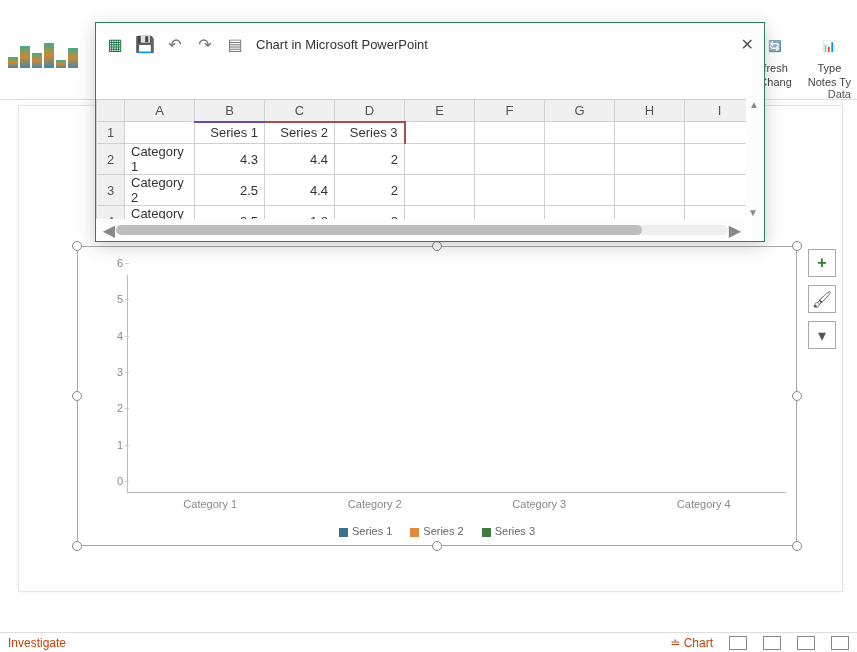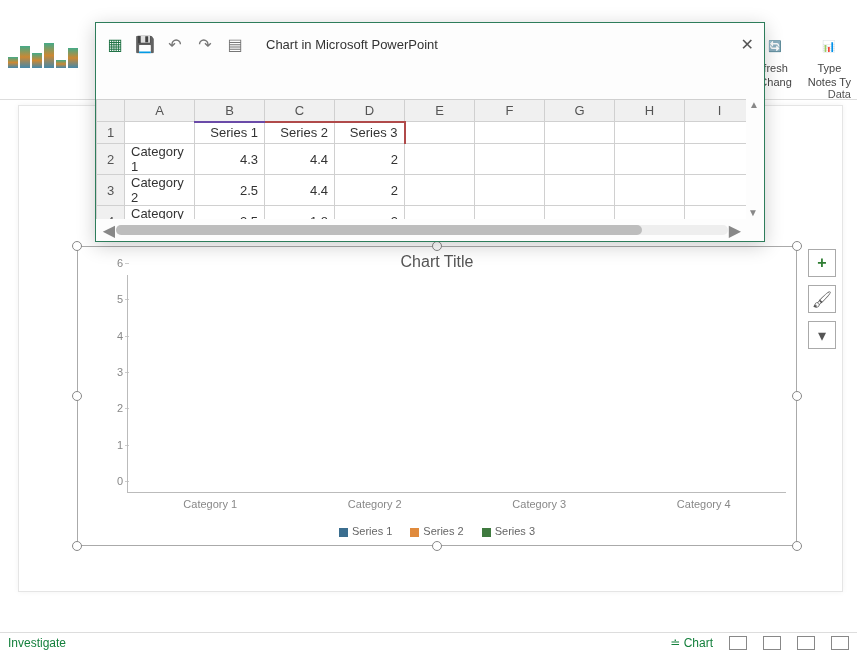--- a/index.html
+++ b/index.html
@@ -40,40 +40,40 @@
   .lg-sw{display:inline-block;width:9px;height:9px;margin-right:4px;vertical-align:middle;}
 
   
   .side-tools{position:absolute; right:-40px; top:2px; display:flex; flex-direction:column; gap:8px;}
   .side-btn{width:28px;height:28px;border:1px solid #aaa;background:#fff;display:flex;align-items:center;justify-content:center;cursor:pointer;font-size:16px;color:#555;}
 
   
   .excel-pop{position:absolute; left:95px; top:22px; width:670px; height:220px; background:#fdfdfd; border:1px solid #2e7d5b; box-shadow:0 4px 18px rgba(0,0,0,.2); z-index:50;}
   .ex-title{height:42px;display:flex;align-items:center;gap:12px;padding:0 10px;}
   .ex-ic{width:18px;height:18px;display:inline-flex;align-items:center;justify-content:center;color:#777;cursor:pointer;}
-  .ex-title-text{font-size:13px;color:#333;margin-left:10px;}
+  .ex-title-text{font-size:13px;color:#333;margin-left:0;}
   .ex-close{margin-left:auto;font-size:16px;color:#555;cursor:pointer;}
   .ex-grid{position:absolute;left:0;right:18px;top:76px;bottom:22px;overflow:hidden;}
   .ex-grid table{border-collapse:collapse;width:100%;font-size:13px;color:#333;}
   .ex-grid th,.ex-grid td{border:1px solid #d0d0d0;height:22px;padding:0 6px;text-align:right;min-width:70px;background:#fff;}
   .ex-grid th{background:#f0f0f0;text-align:center;font-weight:normal;color:#555;}
   .ex-grid td.lbl{text-align:left;}
   .ex-grid .rownum{background:#f0f0f0;text-align:center;color:#555;min-width:28px;width:28px;}
   .ex-grid td.hdr-s1{border-top:2px solid #6a4aa8;}
   .ex-grid td.hdr-s2{border-top:2px solid #b04a4a;}
   .ex-grid td.hdr-s3{border-top:2px solid #b04a4a;border-right:2px solid #b04a4a;}
   .ex-vscroll{position:absolute;right:4px;top:76px;bottom:22px;width:12px;}
   .ex-vscroll .up,.ex-vscroll .dn{height:12px;color:#888;font-size:10px;text-align:center;cursor:pointer;}
   .ex-hscroll{position:absolute;left:6px;right:22px;bottom:4px;height:14px;display:flex;align-items:center;}
   .ex-hscroll .tr{flex:0 0 14px;color:#888;text-align:center;cursor:pointer;}
   .ex-hscroll .track{flex:1;height:10px;background:#eee;border-radius:5px;position:relative;}
   .ex-hscroll .thumb{position:absolute;left:0;top:0;height:10px;width:86%;background:#bdbdbd;border-radius:5px;}
 
   
-  .status{position:absolute;left:0;right:0;bottom:0;height:20px;border-top:1px solid #ddd;font-size:12px;color:#15803d;display:flex;align-items:center;padding:0 8px;gap:14px;}
+  .status{position:absolute;left:0;right:0;bottom:0;height:20px;border-top:1px solid #ddd;font-size:12px;color:#c2410c;display:flex;align-items:center;padding:0 8px;gap:14px;}
   .status .right{margin-left:auto;display:flex;align-items:center;gap:16px;}
   .vbtn{width:18px;height:14px;border:1px solid #888;display:inline-block;cursor:pointer;}
 </style>
 </head>
 <body>
 
 <div class="ribbon-frag">
   <div class="rb-left">
     <div class="rb-demo">
         <span style="height:40%"></span>
@@ -104,21 +104,20 @@
     <div class="sel-handles">
       <div class="h tl"></div>
       <div class="h tm"></div>
       <div class="h tr"></div>
       <div class="h ml"></div>
       <div class="h mr"></div>
       <div class="h bl"></div>
       <div class="h bm"></div>
       <div class="h br"></div>
     </div>
-    <div class="chart-title">Chart Title</div>
     <div class="plot">
       <div class="yaxis" id="yaxis">
           <div class="ytick" style="bottom: 0%;">0</div>
           <div class="ytick" style="bottom: 16.6667%;">1</div>
           <div class="ytick" style="bottom: 33.3333%;">2</div>
           <div class="ytick" style="bottom: 50%;">3</div>
           <div class="ytick" style="bottom: 66.6667%;">4</div>
           <div class="ytick" style="bottom: 83.3333%;">5</div>
           <div class="ytick" style="bottom: 100%;">6</div>
         </div>

